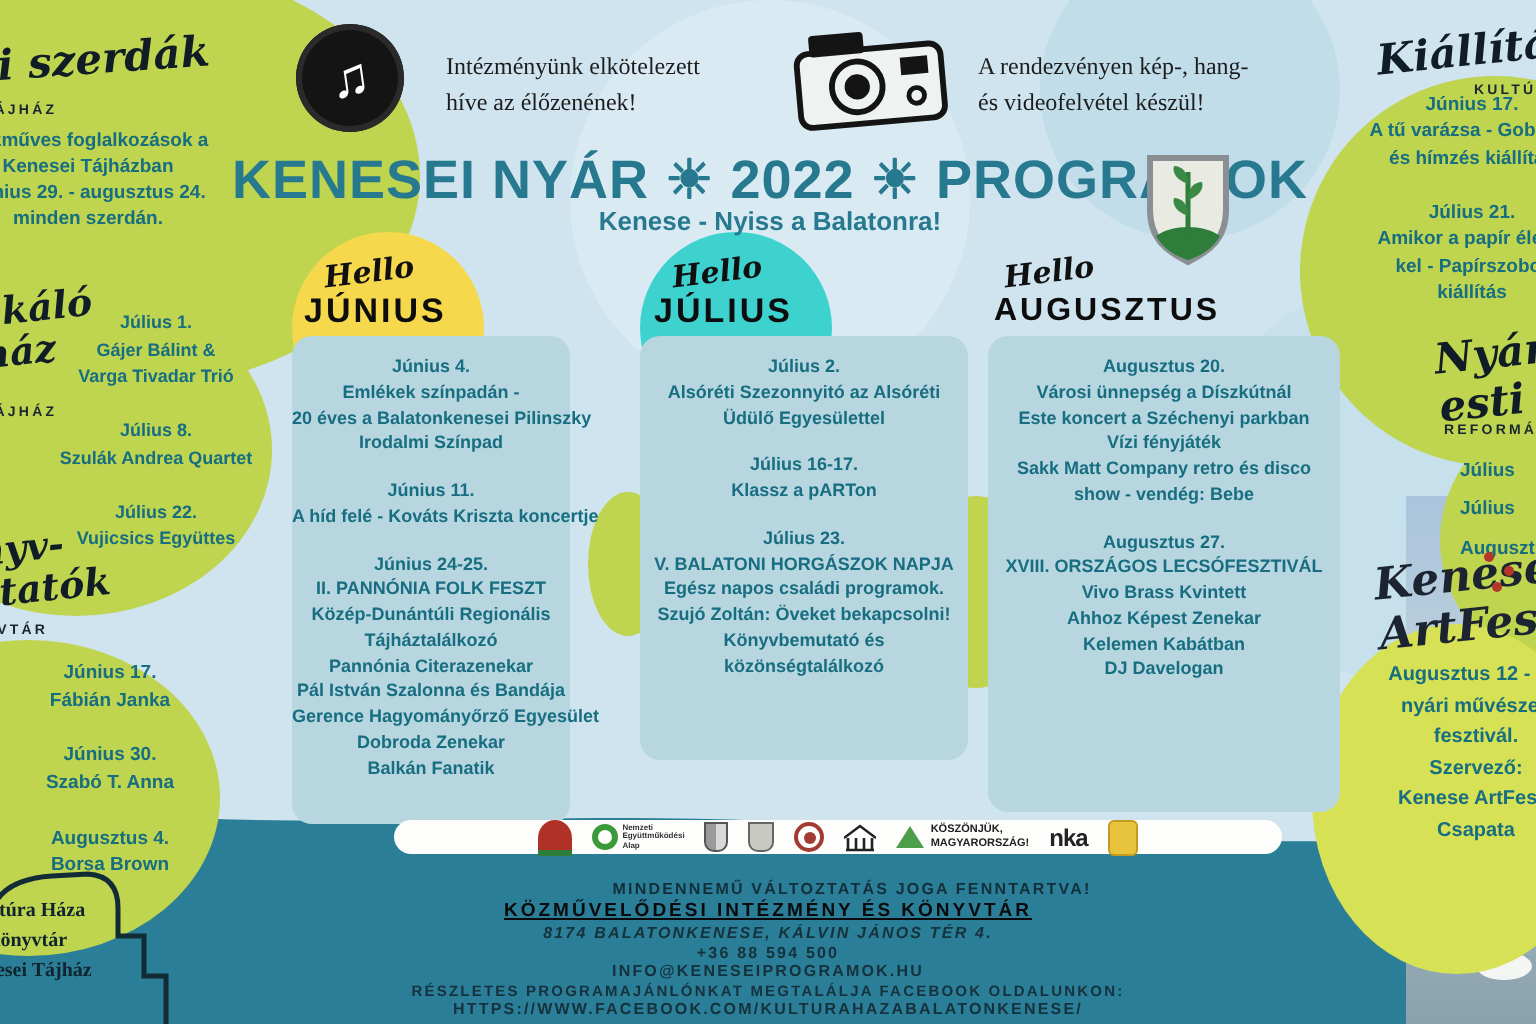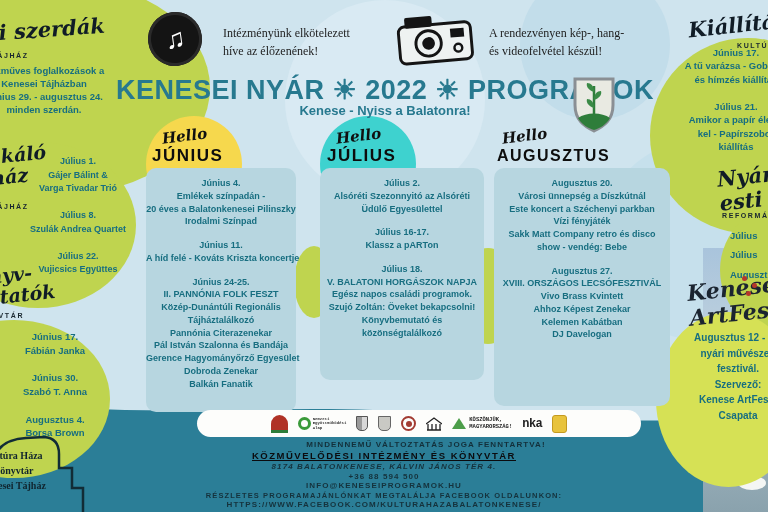--- a/index.html
+++ b/index.html
@@ -24,22 +24,22 @@
   .event + .event{margin-top:11px;}
   .hello{font-family:"DejaVu Serif",serif;font-style:italic;font-weight:bold;font-size:15px;color:#101010;
          transform:rotate(-7deg);z-index:4;position:absolute;}
   .month-name{position:absolute;font-weight:bold;font-size:17px;letter-spacing:1.5px;color:#0d0d0d;z-index:4;}
   .title{position:absolute;font-weight:bold;font-size:27px;letter-spacing:.5px;color:#27798f;text-align:center;z-index:3;}
   .subtitle{position:absolute;font-weight:bold;font-size:13px;color:#27798f;text-align:center;z-index:3;}
   .foot{position:absolute;left:0;width:768px;text-align:center;font-weight:bold;z-index:4;
         color:#15323c;letter-spacing:1.1px;white-space:pre;}
   .rot-6{transform:rotate(-6deg);}
   .rot-4{transform:rotate(-4deg);}
-  .logo-bar{position:absolute;left:197px;top:410px;width:444px;height:27px;background:#fdfdfb;border-radius:14px;
-            z-index:3;display:flex;align-items:center;justify-content:center;gap:10px;font-family:Liberation Mono, monospace;}
+  .logo-bar{position:absolute;left:197px;top:410px;width:444px;height:17px;background:#fdfdfb;border-radius:14px;
+            z-index:3;display:flex;align-items:center;justify-content:center;gap:10px;}
   .plabel{font-size:4px;line-height:1.15;color:#333;font-weight:bold;white-space:pre;}
   .flower{position:absolute;width:5px;height:5px;border-radius:50%;background:#b5372b;z-index:5;}
 </style>
 </head>
 <body>
 
 <div class="poster">
 
   <div class="circle deco" style="left:285px;top:0;width:200px;height:200px;"></div>
   <div class="circle deco2" style="left:520px;top:-30px;width:150px;height:150px;"></div>
@@ -119,21 +119,21 @@
     <path d="M22,24 c6,-2 8,-6 7,-9 c-4,0 -7,3 -7,9 z" fill="#3a8a46"></path>
     <path d="M22,32 c-6,-2 -8,-6 -7,-9 c4,0 7,3 7,9 z" fill="#3a8a46"></path>
   </svg>
 
   <div class="circle green z1" style="left:294px;top:246px;width:40px;height:72px;"></div>
   <div class="circle green z1" style="left:455px;top:248px;width:66px;height:96px;"></div>
 
   <div class="circle yellow" style="left:146px;top:116px;width:96px;height:96px;"></div>
   <div class="hello" style="left:162px;top:127px;">Hello</div>
   <div class="month-name" style="left:152px;top:146px;">JÚNIUS</div>
-  <div class="panel" style="left:146px;top:168px;width:150px;height:244px;">
+  <div class="panel" style="left:146px;top:168px;width:139px;height:244px;">
     <div class="event">Június 4.
 Emlékek színpadán -
 20 éves a Balatonkenesei Pilinszky
 Irodalmi Színpad</div>
     <div class="event">Június 11.
 A híd felé - Kováts Kriszta koncertje</div>
     <div class="event">Június 24-25.
 II. PANNÓNIA FOLK FESZT
 Közép-Dunántúli Regionális
 Tájháztalálkozó
@@ -146,21 +146,21 @@
 
   <div class="circle turq" style="left:320px;top:116px;width:96px;height:96px;"></div>
   <div class="hello" style="left:336px;top:127px;">Hello</div>
   <div class="month-name" style="left:327px;top:146px;">JÚLIUS</div>
   <div class="panel" style="left:320px;top:168px;width:164px;height:212px;">
     <div class="event">Július 2.
 Alsóréti Szezonnyitó az Alsóréti
 Üdülő Egyesülettel</div>
     <div class="event">Július 16-17.
 Klassz a pARTon</div>
-    <div class="event">Július 18.
+    <div class="event">Július 23.
 V. BALATONI HORGÁSZOK NAPJA
 Egész napos családi programok.
 Szujó Zoltán: Öveket bekapcsolni!
 Könyvbemutató és
 közönségtalálkozó</div>
   </div>
 
   <div class="hello" style="left:502px;top:127px;">Hello</div>
   <div class="month-name" style="left:497px;top:147px;font-size:16px;">AUGUSZTUS</div>
   <div class="panel" style="left:494px;top:168px;width:176px;height:238px;">

